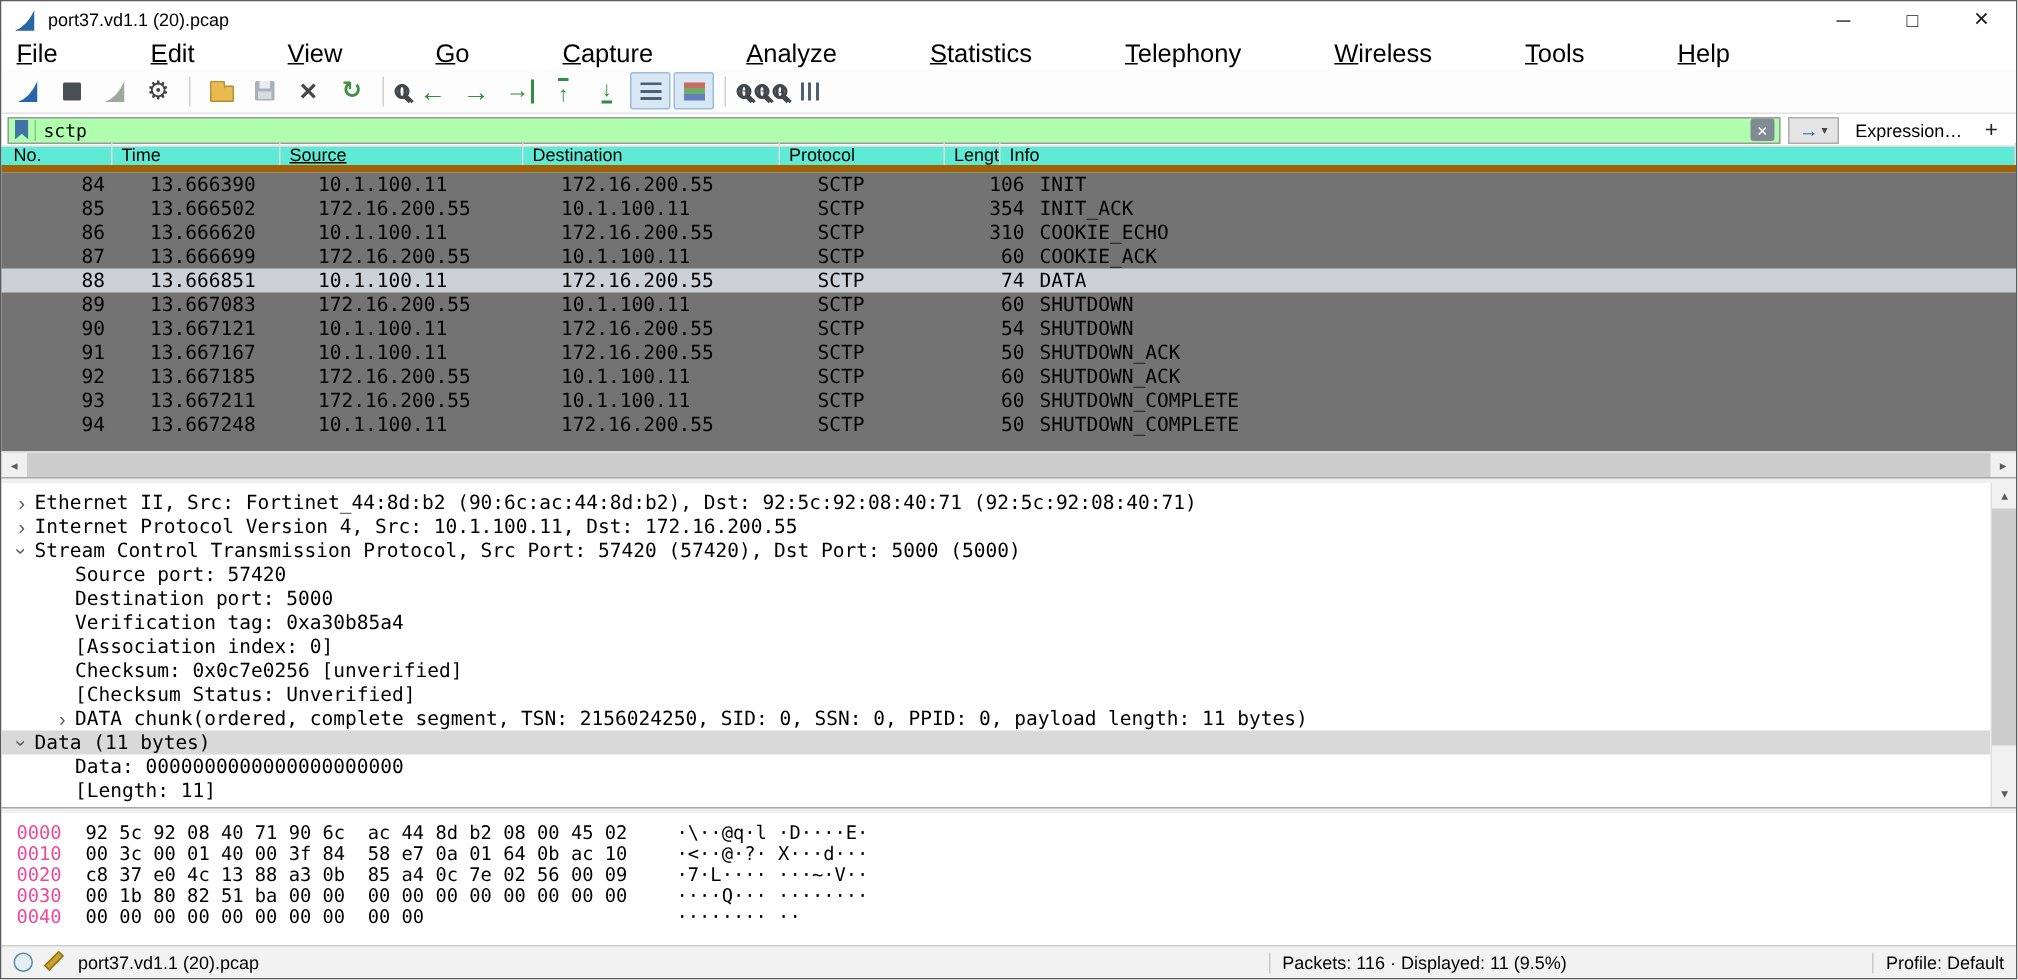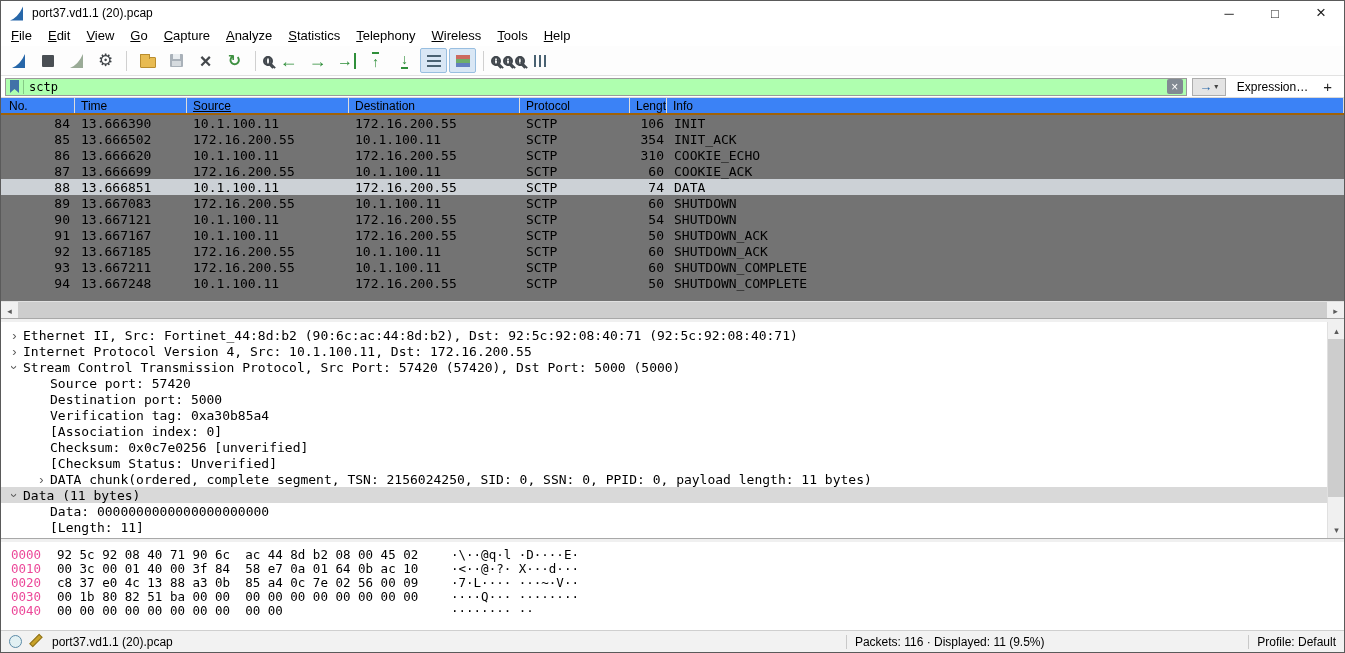--- a/index.html
+++ b/index.html
@@ -12,21 +12,21 @@
   .app { width:1345px; height:653px; border:1px solid #5a5a5a; display:flex; flex-direction:column; background:#fff; }
 
   
   .titlebar { height:24px; display:flex; align-items:center; padding-left:8px; gap:8px; background:#fff; font-size:12px; flex:0 0 auto; }
   .app-icon { width:15px; height:15px; background:#2767a9; clip-path:path('M 1 15 Q 9 12 14 1 L 14 15 Z'); }
   .win-controls { margin-left:auto; display:flex; height:100%; }
   .wc { width:46px; display:flex; align-items:center; justify-content:center; font-size:13px; color:#1a1a1a; }
   .wc.close { font-size:17px; }
 
   
-  .menubar { height:21px; display:flex; align-items:center; padding-left:2px; font-size:13px; background:#fff; flex:0 0 auto; }
+  .menubar { height:21px; display:flex; align-items:center; padding-left:2px; font-size:17px; background:#fff; flex:0 0 auto;gap:46px; }
   .menu-item { padding:2px 8px; display:inline-block; }
   .menu-item::first-letter { text-decoration:underline; }
 
   
   .toolbar { height:30px; display:flex; align-items:center; padding-left:4px; gap:2px; background:#fdfdfd; border-bottom:1px solid #e2e2e2; flex:0 0 auto; }
   .tbtn { width:27px; height:25px; display:flex; align-items:center; justify-content:center; border-radius:2px; border:1px solid transparent; }
   .tbtn.pressed { background:#d9e7f5; border:1px solid #98bee0; }
   .tbtn.k-sep { width:1px; height:20px; background:#d0d0d0; margin:0 5px; border:none; border-radius:0; }
   .ticon { display:flex; align-items:center; justify-content:center; }
   .k-fin.ticon { width:15px; height:15px; background:#2767a9; clip-path:path('M 1 15 Q 9 12 14 1 L 14 15 Z'); }
@@ -66,35 +66,35 @@
   .filter-text { font-family:"DejaVu Sans Mono","Liberation Mono",monospace; font-size:12px; padding-left:5px; flex:1; }
   .clear-btn { width:16px; height:15px; background:#828a93; color:#fff; display:flex; align-items:center; justify-content:center; font-size:12px; border-radius:2px; margin-right:1px; line-height:1; }
   .apply-btn { width:34px; height:18px; border:1px solid #adadad; background:#e4e4e4; display:flex; align-items:center; justify-content:center; gap:2px; }
   .apply-arrow { color:#2767a9; font-weight:bold; font-size:13px; line-height:1; }
   .dd { font-size:8px; color:#444; }
   .expr { font-size:12px; padding:0 6px; }
   .plus { font-size:15px; padding:0 8px 0 4px; color:#222; }
 
   
   .plist { flex:0 0 auto; }
-  .phead { display:flex; height:17px; background:#3b82f6; border-bottom:2px solid #a16207; font-size:12px;align-items:flex-end; }
+  .phead { display:flex; height:17px; background:#5eead4; border-bottom:5px solid #a16207; font-size:12px;align-items:flex-end; }
   .phead .hc { border-right:1px solid #dcdcdc; padding:1px 0 0 6px; overflow:hidden; white-space:nowrap; }
   .phead .hc:nth-of-type(1){ width:74px; padding-left:8px; }
   .phead .hc:nth-of-type(2){ width:112px; }
   .phead .hc:nth-of-type(3){ width:162px;text-decoration:underline; }
   .phead .hc:nth-of-type(4){ width:171px; }
   .phead .hc:nth-of-type(5){ width:110px; }
   .phead .hc:nth-of-type(6){ width:37px; }
   .phead .hc:nth-of-type(7){ flex:1; }
   .pbody { height:186px; background:#737373; }
   .prow { display:flex; height:16px; align-items:center; font-family:"DejaVu Sans Mono","Liberation Mono",monospace; font-size:13px; white-space:pre; }
   .prow.selected { background:#ccd1d6; }
   .pc { overflow:hidden; }
   .prow .pc:nth-child(1){ width:74px; text-align:right; padding-right:5px; }
-  .prow .pc:nth-child(2){ width:112px; padding-left:6px; }
+  .prow .pc:nth-child(2){ width:112px; padding-left:6px;margin-left:19px; }
   .prow .pc:nth-child(3){ width:162px; padding-left:6px; }
   .prow .pc:nth-child(4){ width:171px; padding-left:6px; }
   .prow .pc:nth-child(5){ width:110px; padding-left:6px; }
   .prow .pc:nth-child(6){ width:37px; text-align:right; padding-right:3px; }
   .prow .pc:nth-child(7){ flex:1; padding-left:7px; }
 
   
   .hscroll { height:17px; background:#f0f0f0; border-top:1px solid #e0e0e0; display:flex; }
   .sbtn { width:17px; height:17px; display:flex; align-items:center; justify-content:center; font-size:9px; color:#5a5a5a; flex:0 0 auto; }
   .hthumb { flex:1; background:#cdcdcd; }

